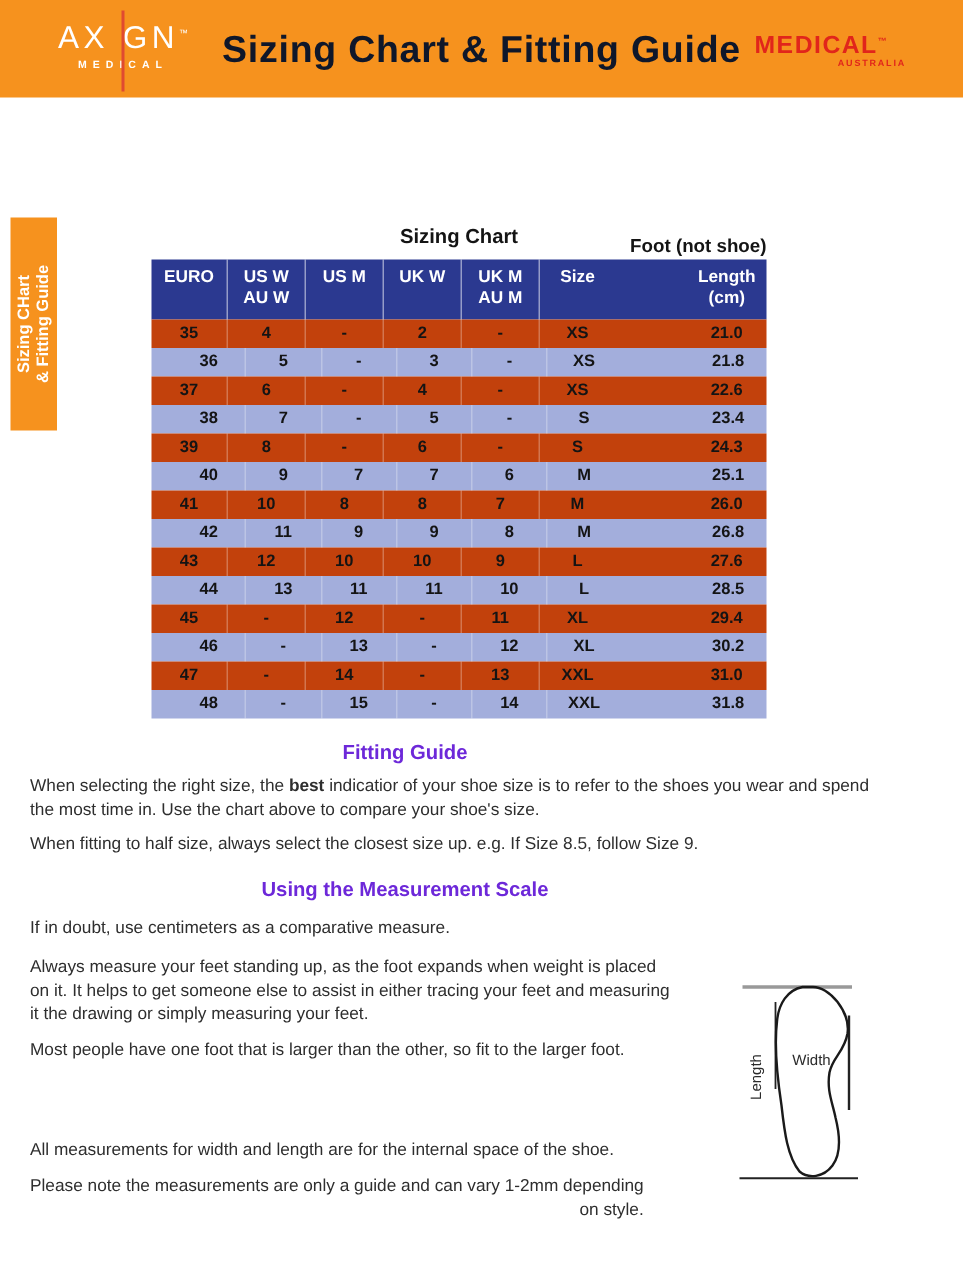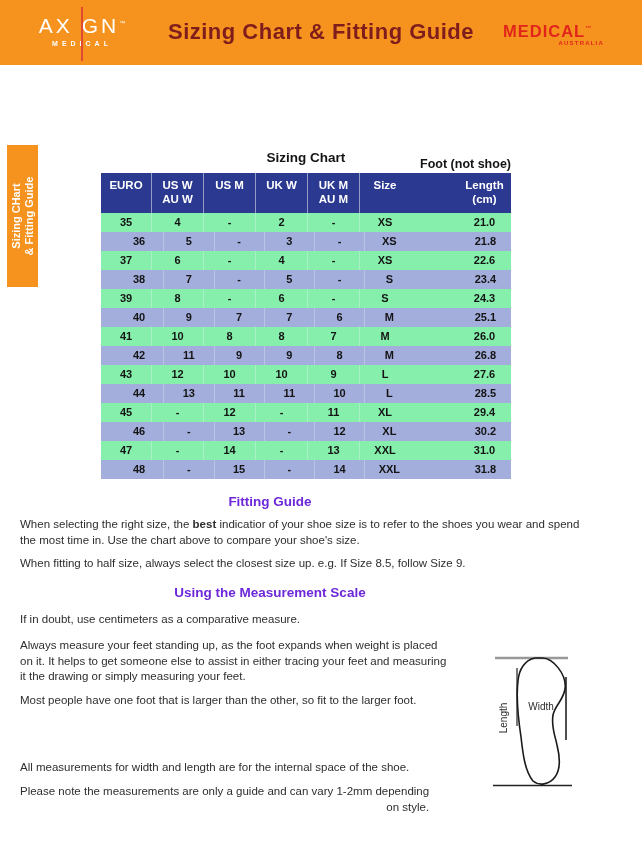--- a/index.html
+++ b/index.html
@@ -8,21 +8,21 @@
 
   
   .banner{position:absolute;left:0;top:0;width:642px;height:65px;background:#F6921E;}
   .axign{position:absolute;left:30px;top:11px;width:104px;text-align:center;color:#fff;}
   .axign-word{font-size:21px;letter-spacing:3px;font-weight:400;line-height:24px;}
   .axign-word .gap{display:inline-block;width:9px;}
   .axign-tm{font-size:6px;vertical-align:super;letter-spacing:0;}
   .axign-sub{font-size:7px;letter-spacing:4px;font-weight:bold;margin-top:2px;}
   .needle{position:absolute;left:51px;top:-4px;width:2px;height:54px;background:#E04A30;}
   .page-title{position:absolute;left:0;top:19px;width:642px;text-align:center;
-              font-size:22px;font-weight:bold;color:#7f1d1d;letter-spacing:.5px;}
+              font-size:25px;font-weight:bold;color:#0f172a;letter-spacing:.5px;}
   .arch{position:absolute;left:503px;top:20px;width:110px;color:#E1251B;text-align:left;}
   .arch-word{font-size:16.5px;font-weight:bold;letter-spacing:1px;line-height:17px;}
   .arch-tm{font-size:6px;vertical-align:super;}
   .arch-sub{font-size:6px;font-weight:bold;letter-spacing:1.2px;text-align:right;
             width:101px;margin-top:0;}
 
   
   .side-tab{position:absolute;left:7px;top:145px;width:31px;height:142px;background:#F6921E;}
   .side-tab-text{position:absolute;top:50%;left:50%;transform:translate(-50%,-50%) rotate(-90deg);
                  text-align:center;color:#fff;font-weight:bold;font-size:11px;line-height:13px;
@@ -30,21 +30,21 @@
 
   
   .chart-title{position:absolute;left:101px;top:150px;width:410px;text-align:center;
                font-size:13.5px;font-weight:bold;color:#141414;}
   .foot-note{position:absolute;right:131px;top:157px;font-size:12.5px;font-weight:bold;color:#141414;}
 
   .table{position:absolute;left:101px;top:173px;width:410px;}
   .thead{display:flex;height:40px;background:#2B3990;color:#fff;font-weight:bold;font-size:11.5px;}
   .hcell{line-height:14px;padding-top:5px;text-align:center;white-space:pre-line;box-sizing:border-box;}
   .trow{display:flex;height:19px;font-size:11px;font-weight:bold;color:#141414;}
-  .trow.odd{background:#86efac;}
+  .trow.odd{background:#c2410c;}
   .trow.even{background:#A3AEDC;padding-left:14px;}
   .cell{line-height:19px;text-align:center;box-sizing:border-box;}
   .c0{width:51px;} .c1{width:52px;} .c2{width:52px;} .c3{width:52px;}
   .c4{width:52px;} .c5{width:50px;} .c6{width:48px;} .c7{width:53px;}
   .thead .c0,.thead .c1,.thead .c2,.thead .c3,.thead .c4{border-right:1px solid rgba(255,255,255,.5);}
   .trow .c0,.trow .c1,.trow .c2,.trow .c3,.trow .c4{border-right:1px solid rgba(255,255,255,.28);}
 
   
   .h2{position:absolute;left:0;width:540px;text-align:center;font-size:13.5px;
       font-weight:bold;color:#6d28d9;}

